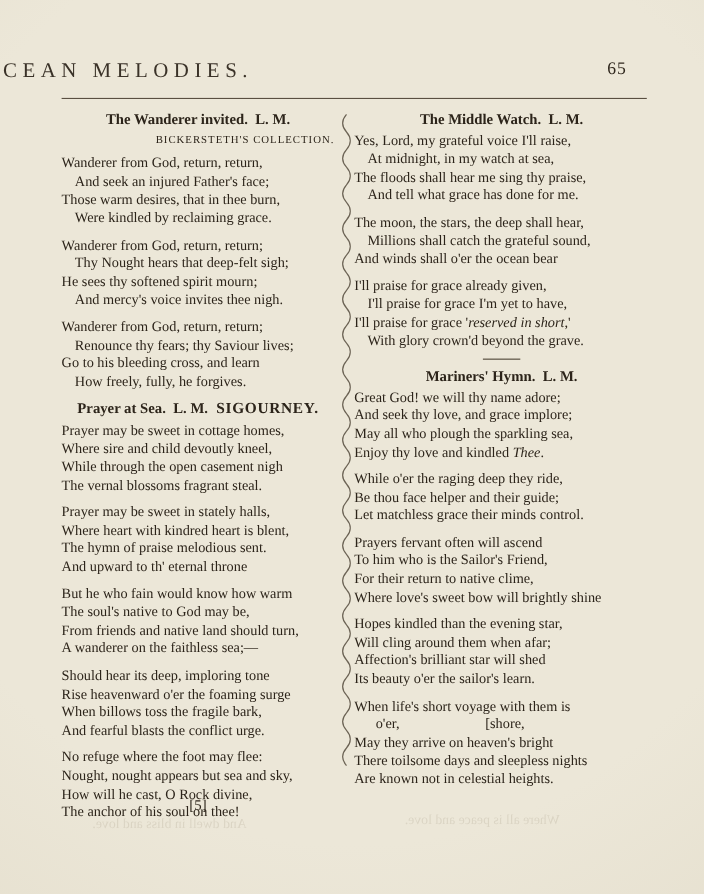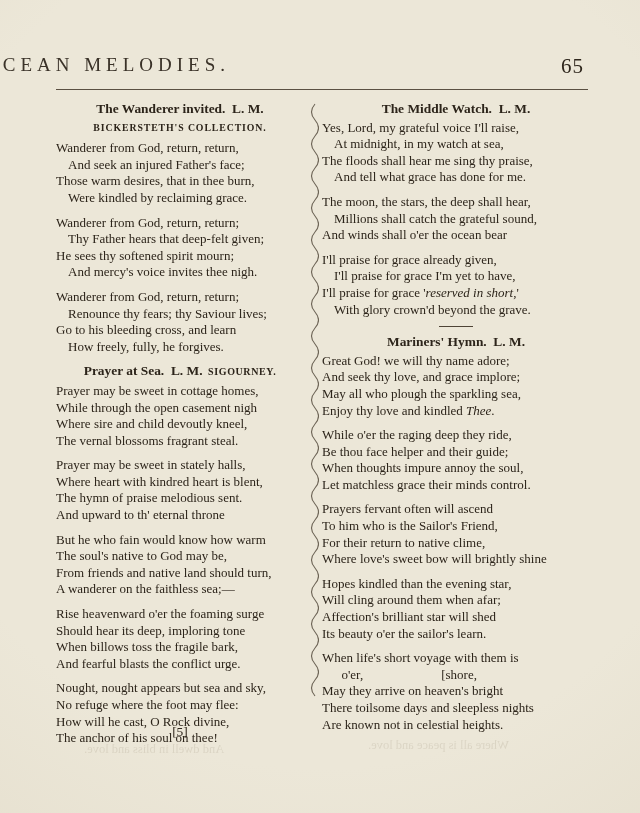--- a/index.html
+++ b/index.html
@@ -20,22 +20,22 @@
   }
   
   .header { position: absolute; top: 54px; left: 0; width: 100%; text-align: left; }
   .running-title {
     position: relative; left: -16px;
     display: inline-block;
     font-size: 19px; letter-spacing: 5px;
     color: #3a3228;
   }
   .page-number {
-    position: absolute; top: 0; right: 56px;
-    font-size: 21px; letter-spacing: 1px; color: #2f271d;
+    position: absolute; top: 0; right: 70px;
+    font-size: 16px; letter-spacing: 1px; color: #2f271d;
   }
   .header-rule {
     position: absolute; top: 89px; left: 56px; width: 532px;
     border-top: 1.2px solid #5a5042;
   }
   
   .columns {
     position: absolute; top: 100px; left: 56px; width: 534px;
     display: flex; align-items: stretch;
   }
@@ -45,23 +45,23 @@
   .divider-wrap { width: 18px; display: flex; justify-content: center; }
   .divider-wrap svg { display: block; margin-top: 2px; }
 
   .hymn-head {
     text-align: center; font-weight: bold;
     font-size: 13.4px; margin: 0 0 2px;
     white-space: nowrap;
   }
   .col > .hymn-head:first-child { margin-top: 1px; }
   .hm { font-weight: bold; }
-  .ha { font-weight: bold; font-size: 10px; letter-spacing: .6px; }
+  .ha { font-weight: bold; font-size: 14px; letter-spacing: .6px; }
   .hymn-sub {
-    text-align: center; font-weight: bold;
+    text-align: right; font-weight: normal;
     font-size: 9.8px; letter-spacing: .9px;
     margin: 0 0 4px;
   }
   .stanza { margin: 0 0 8px; }
   .line { white-space: nowrap; }
   .line.indent { padding-left: 12px; }
   .line i { font-style: italic; }
 
   .hymn-divider {
     width: 34px; margin: 2px auto 7px;
@@ -102,58 +102,58 @@
         <div class="hymn-head"><span class="ht">The Wanderer invited.</span><span class="hm"> L. M.</span></div>
         <div class="hymn-sub">BICKERSTETH'S COLLECTION.</div>
         <div class="stanza">
           <div class="line"><span>Wanderer from God, return, return,</span></div>
           <div class="line indent"><span>And seek an injured Father's face;</span></div>
           <div class="line"><span>Those warm desires, that in thee burn,</span></div>
           <div class="line indent"><span>Were kindled by reclaiming grace.</span></div>
         </div>
         <div class="stanza">
           <div class="line"><span>Wanderer from God, return, return;</span></div>
-          <div class="line indent"><span>Thy Father hears that deep-felt given;</span></div>
+          <div class="line indent"><span>Thy Nought hears that deep-felt sigh;</span></div>
           <div class="line"><span>He sees thy softened spirit mourn;</span></div>
           <div class="line indent"><span>And mercy's voice invites thee nigh.</span></div>
         </div>
         <div class="stanza">
           <div class="line"><span>Wanderer from God, return, return;</span></div>
           <div class="line indent"><span>Renounce thy fears; thy Saviour lives;</span></div>
           <div class="line"><span>Go to his bleeding cross, and learn</span></div>
           <div class="line indent"><span>How freely, fully, he forgives.</span></div>
         </div>
         <div class="hymn-head"><span class="ht">Prayer at Sea.</span><span class="hm"> L. M.</span><span class="ha"> SIGOURNEY.</span></div>
         <div class="stanza">
           <div class="line"><span>Prayer may be sweet in cottage homes,</span></div>
+          <div class="line"><span>Where sire and child devoutly kneel,</span></div>
           <div class="line"><span>While through the open casement nigh</span></div>
-          <div class="line"><span>Where sire and child devoutly kneel,</span></div>
           <div class="line"><span>The vernal blossoms fragrant steal.</span></div>
         </div>
         <div class="stanza">
           <div class="line"><span>Prayer may be sweet in stately halls,</span></div>
           <div class="line"><span>Where heart with kindred heart is blent,</span></div>
           <div class="line"><span>The hymn of praise melodious sent.</span></div>
           <div class="line"><span>And upward to th' eternal throne</span></div>
         </div>
         <div class="stanza">
           <div class="line"><span>But he who fain would know how warm</span></div>
           <div class="line"><span>The soul's native to God may be,</span></div>
           <div class="line"><span>From friends and native land should turn,</span></div>
           <div class="line"><span>A wanderer on the faithless sea;—</span></div>
         </div>
         <div class="stanza">
+          <div class="line"><span>Should hear its deep, imploring tone</span></div>
           <div class="line"><span>Rise heavenward o'er the foaming surge</span></div>
-          <div class="line"><span>Should hear its deep, imploring tone</span></div>
           <div class="line"><span>When billows toss the fragile bark,</span></div>
           <div class="line"><span>And fearful blasts the conflict urge.</span></div>
         </div>
         <div class="stanza">
+          <div class="line"><span>No refuge where the foot may flee:</span></div>
           <div class="line"><span>Nought, nought appears but sea and sky,</span></div>
-          <div class="line"><span>No refuge where the foot may flee:</span></div>
           <div class="line"><span>How will he cast, O Rock divine,</span></div>
           <div class="line"><span>The anchor of his soul on thee!</span></div>
         </div>
       </div>
 
     <div class="divider-wrap">
       <svg width="12" height="624" viewBox="0 0 12 624">
         <path d="M8 2 q-7 8 0 16 t0 16 t0 16 t0 16 t0 16 t0 16 t0 16 t0 16 t0 16 t0 16 t0 16 t0 16 t0 16 t0 16 t0 16 t0 16 t0 16 t0 16 t0 16 t0 16 t0 16 t0 16 t0 16 t0 16 t0 16 t0 16 t0 16 t0 16 t0 16 t0 16 t0 16 t0 16 t0 16 t0 16 t0 16 t0 16 t0 16" fill="none" stroke="#564c3e" stroke-width="1.1" opacity="0.85"></path>
       </svg>
     </div>
@@ -181,21 +181,20 @@
         <div class="hymn-head"><span class="ht">Mariners' Hymn.</span><span class="hm"> L. M.</span></div>
         <div class="stanza">
           <div class="line"><span>Great God! we will thy name adore;</span></div>
           <div class="line"><span>And seek thy love, and grace implore;</span></div>
           <div class="line"><span>May all who plough the sparkling sea,</span></div>
           <div class="line"><span>Enjoy thy love and kindled </span><i>Thee</i><span>.</span></div>
         </div>
         <div class="stanza">
           <div class="line"><span>While o'er the raging deep they ride,</span></div>
           <div class="line"><span>Be thou face helper and their guide;</span></div>
-          <div class="line"><span>When thoughts impure annoy the soul,</span></div>
           <div class="line"><span>Let matchless grace their minds control.</span></div>
         </div>
         <div class="stanza">
           <div class="line"><span>Prayers fervant often will ascend</span></div>
           <div class="line"><span>To him who is the Sailor's Friend,</span></div>
           <div class="line"><span>For their return to native clime,</span></div>
           <div class="line"><span>Where love's sweet bow will brightly shine</span></div>
         </div>
         <div class="stanza">
           <div class="line"><span>Hopes kindled than the evening star,</span></div>

